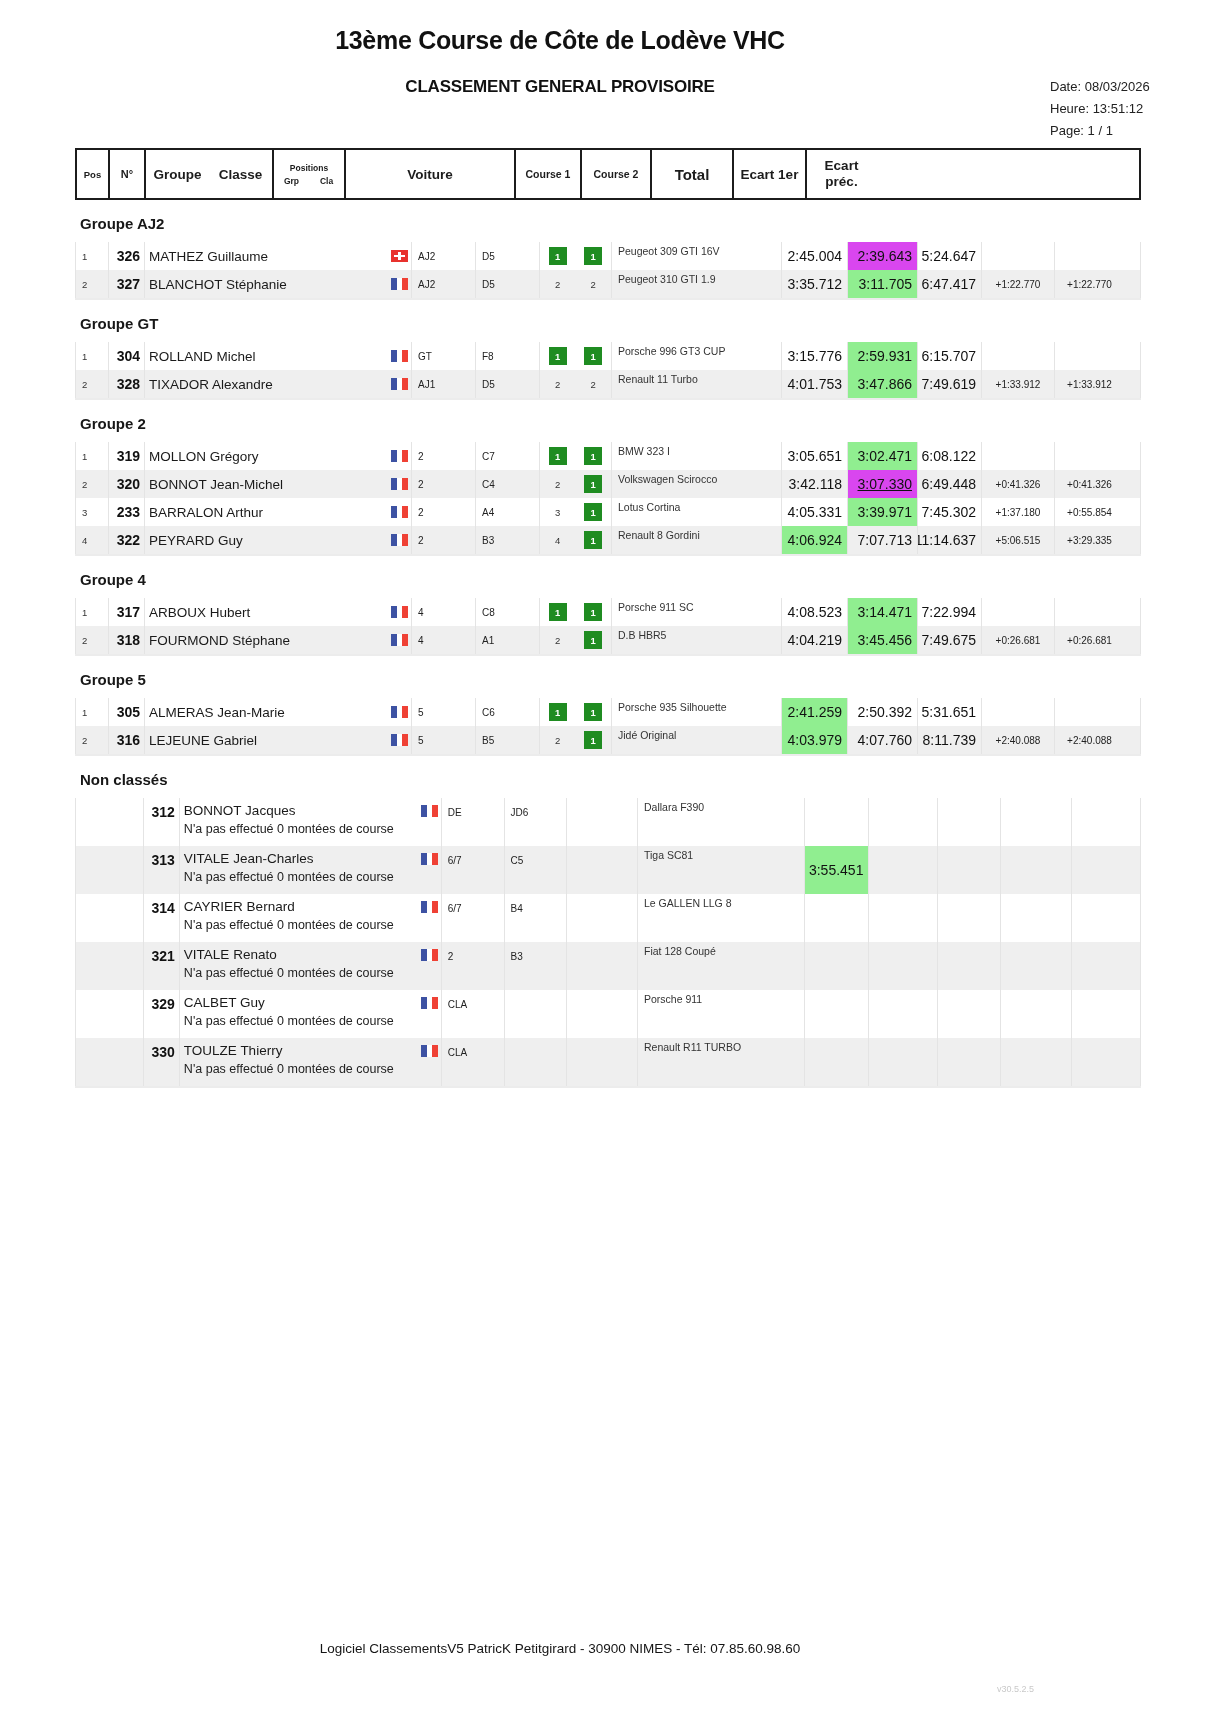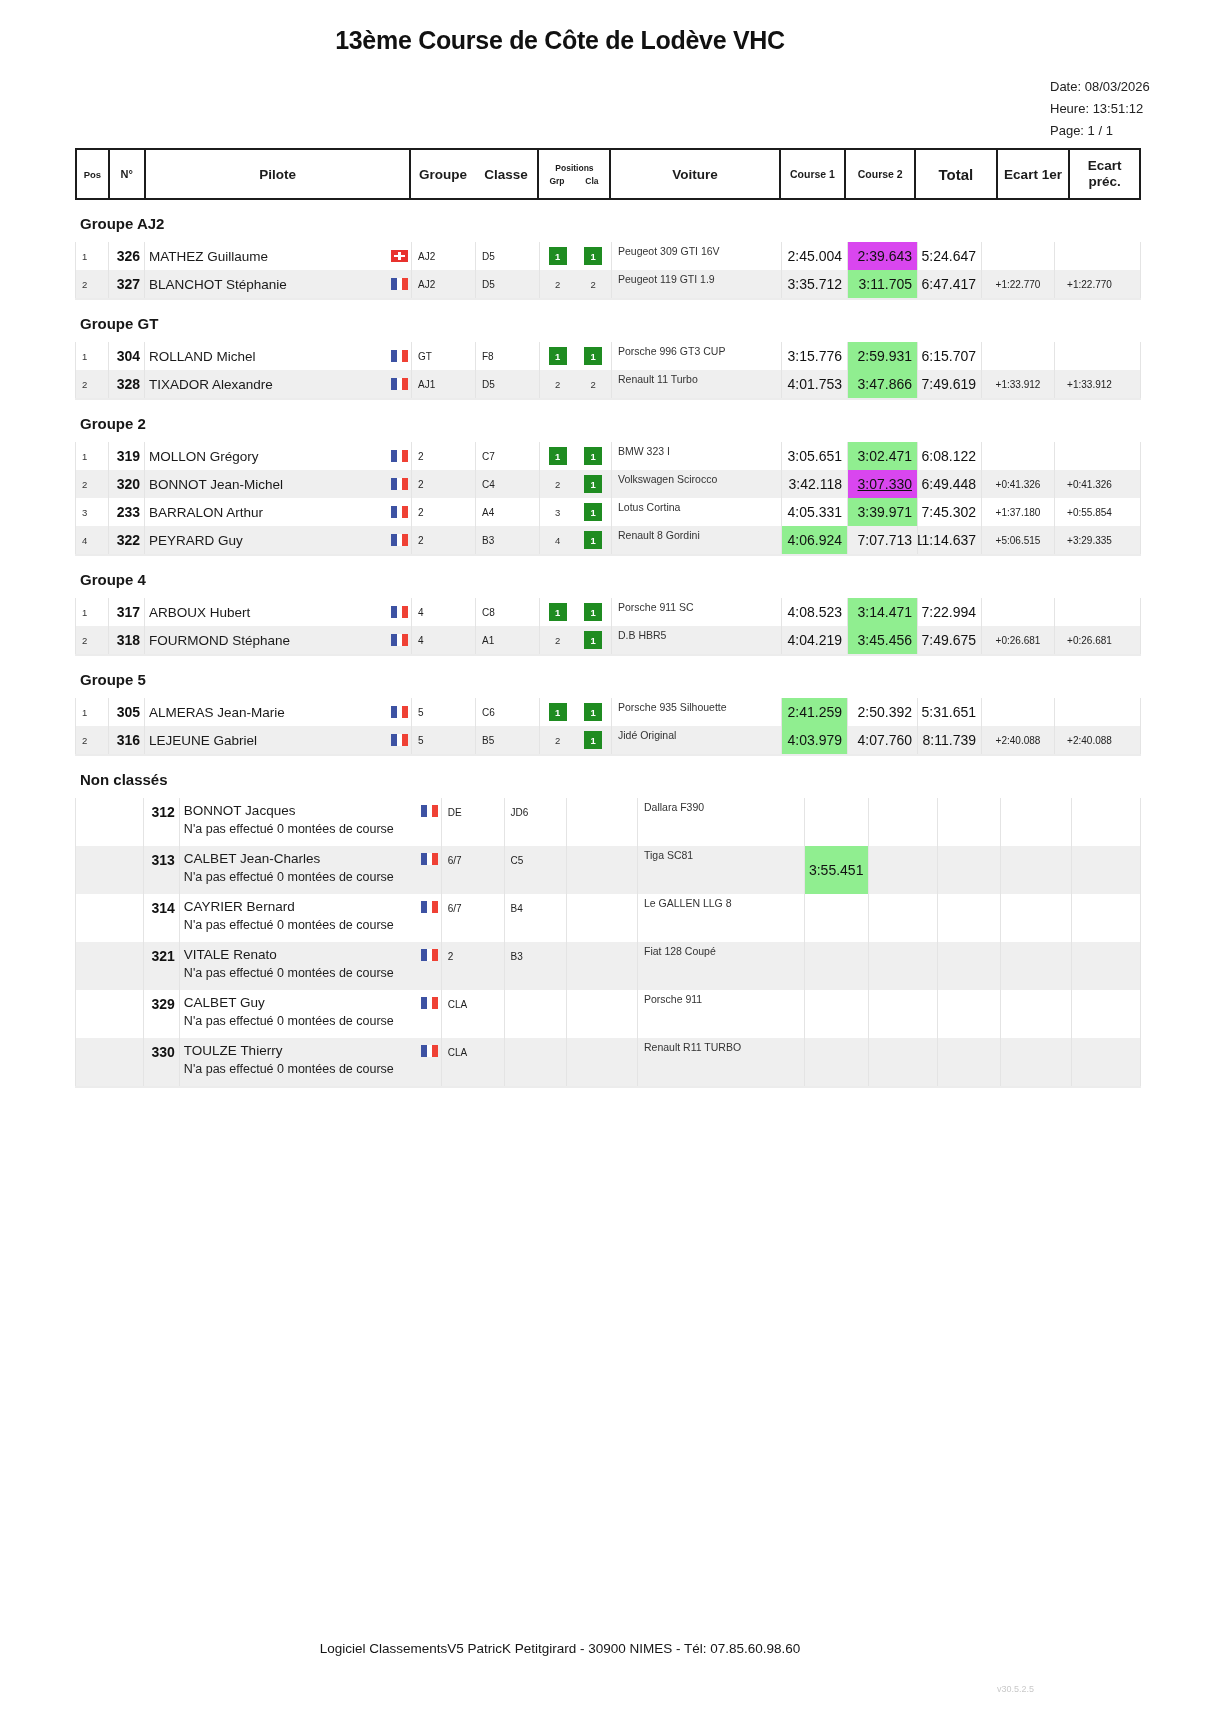--- a/index.html
+++ b/index.html
@@ -77,33 +77,33 @@
   .footer { position:absolute; left:75px; top:1641px; width:970px; text-align:center; font-size:13.5px; color:#151515; }
   .version { position:absolute; left:997px; top:1684px; font-size:9px; color:#c9c9c9; }
 </style>
 </head>
 <body>
 
 <div class="page">
 
   <div class="title-wrap">
     <div class="title">13ème Course de Côte de Lodève VHC</div>
+    <div class="subtitle">CLASSEMENT GENERAL PROVISOIRE</div>
   </div>
 
   <div class="meta">
     <div>Date: 08/03/2026</div>
     <div>Heure: 13:51:12</div>
     <div>Page: 1 / 1</div>
   </div>
 
   <div class="tablewrap">
     <div class="thead">
       <div class="th th-pos">Pos</div>
       <div class="th th-num">N°</div>
-      <div class="th th-pilot">Pilote</div>
       <div class="th th-grpcls">
         <span>Groupe</span>
         <span>Classe</span>
       </div>
       <div class="th th-positions">
         <div>Positions</div>
         <div class="sub">
           <span>Grp</span>
           <span>Cla</span>
         </div>
@@ -167,21 +167,21 @@
               <div class="cell c-groupe">AJ2</div>
               <div class="cell c-classe">D5</div>
               <div class="cell c-positions">
                 <div class="psub">
                   <div class="plainpos">2</div>
                 </div>
                 <div class="psub">
                   <div class="plainpos">2</div>
                 </div>
               </div>
-              <div class="cell c-voiture">Peugeot 119 GTI 1.9</div>
+              <div class="cell c-voiture">Peugeot 310 GTI 1.9</div>
               <div class="cell c-course1">
                 <div class="time">3:35.712</div>
               </div>
               <div class="cell c-course2">
                 <div class="time" style="background: rgb(144, 238, 144);">3:11.705</div>
               </div>
               <div class="cell c-total">
                 <div class="time">6:47.417</div>
               </div>
               <div class="cell c-ecart1">+1:22.770</div>
@@ -559,21 +559,21 @@
                 <div class="time"></div>
               </div>
               <div class="cell c-ecart1"></div>
               <div class="cell c-ecartp"></div>
             </div>
             <div class="row tall alt">
               <div class="cell c-pos"></div>
               <div class="cell c-num">313</div>
               <div class="cell c-pilot">
                 <div class="pline">
-                  <div class="pname">CALBET Jean-Charles</div>
+                  <div class="pname">VITALE Jean-Charles</div>
                   <div class="flag flag-fr"></div>
                 </div>
                 <div class="pnote">N'a pas effectué 0 montées de course</div>
               </div>
               <div class="cell c-groupe">6/7</div>
               <div class="cell c-classe">C5</div>
               <div class="cell c-positions">
                 <div class="psub"></div>
                 <div class="psub"></div>
               </div>

